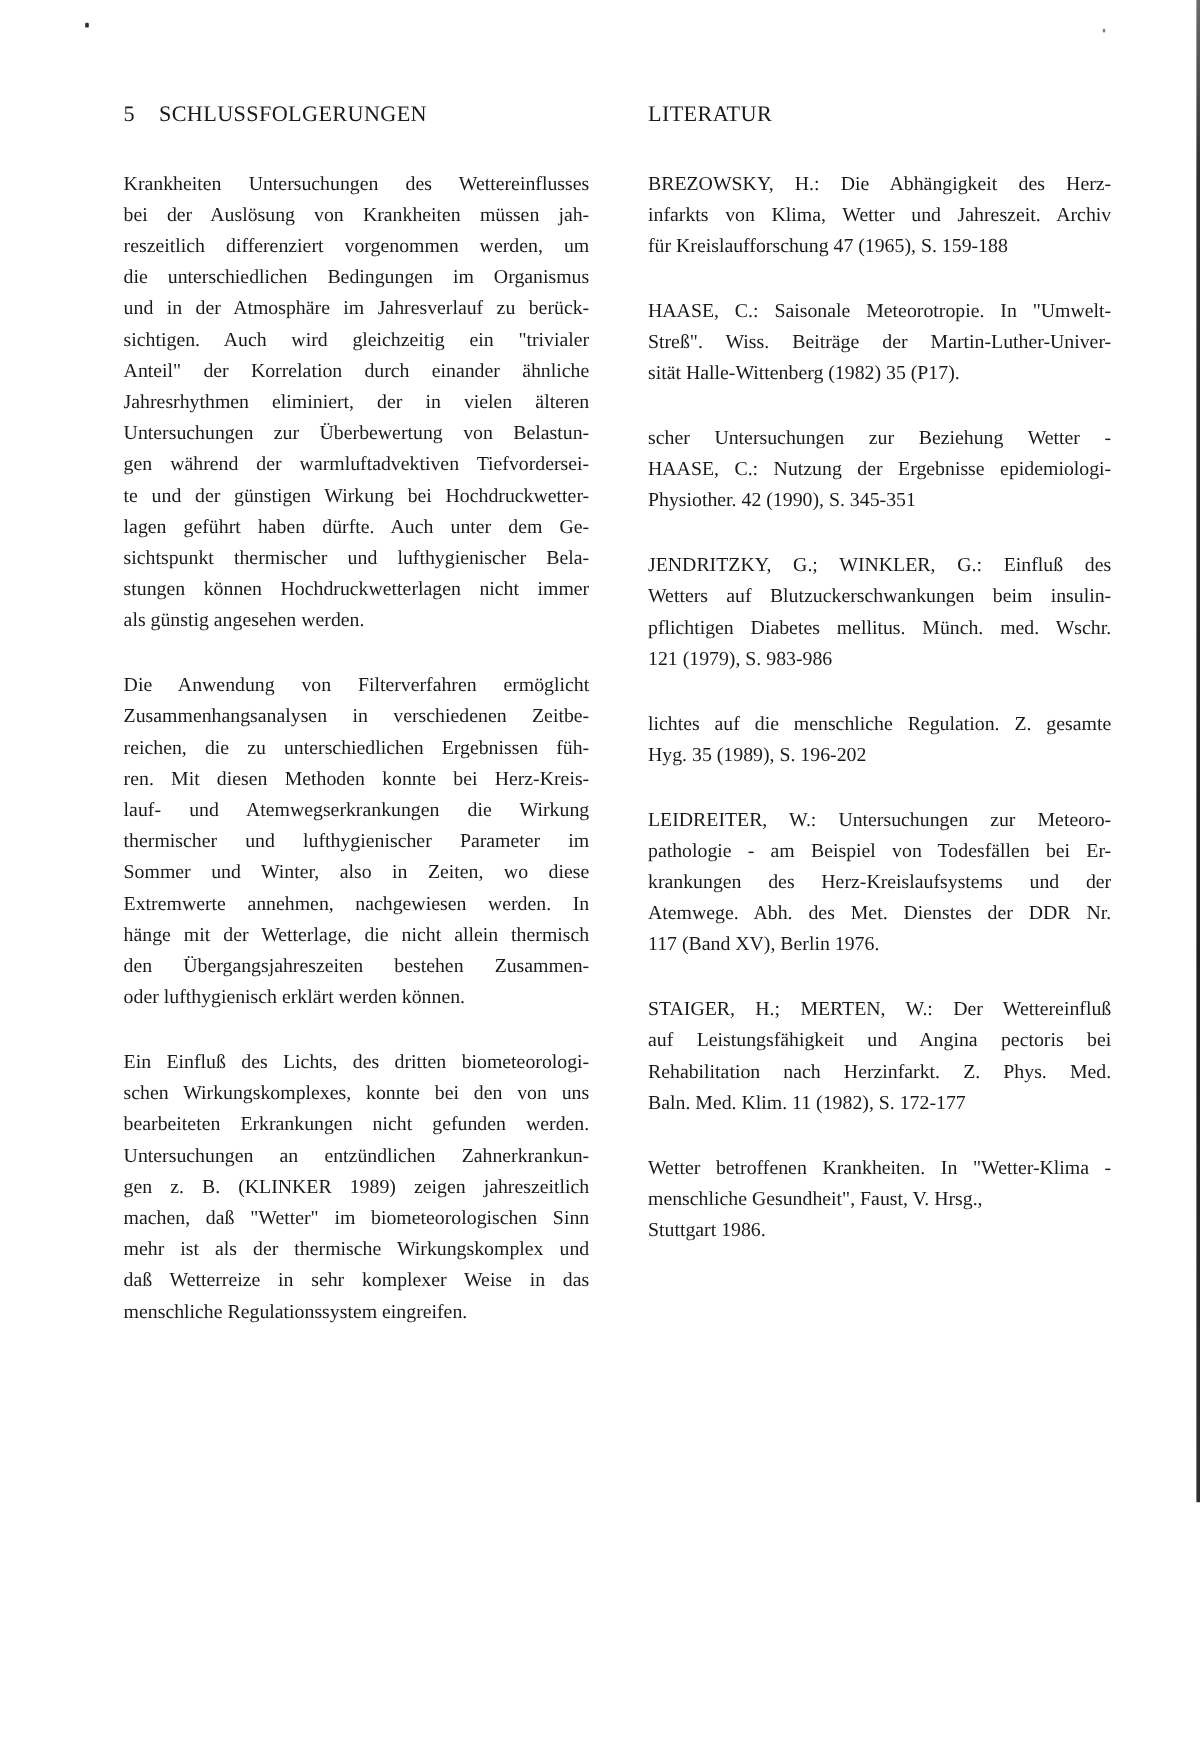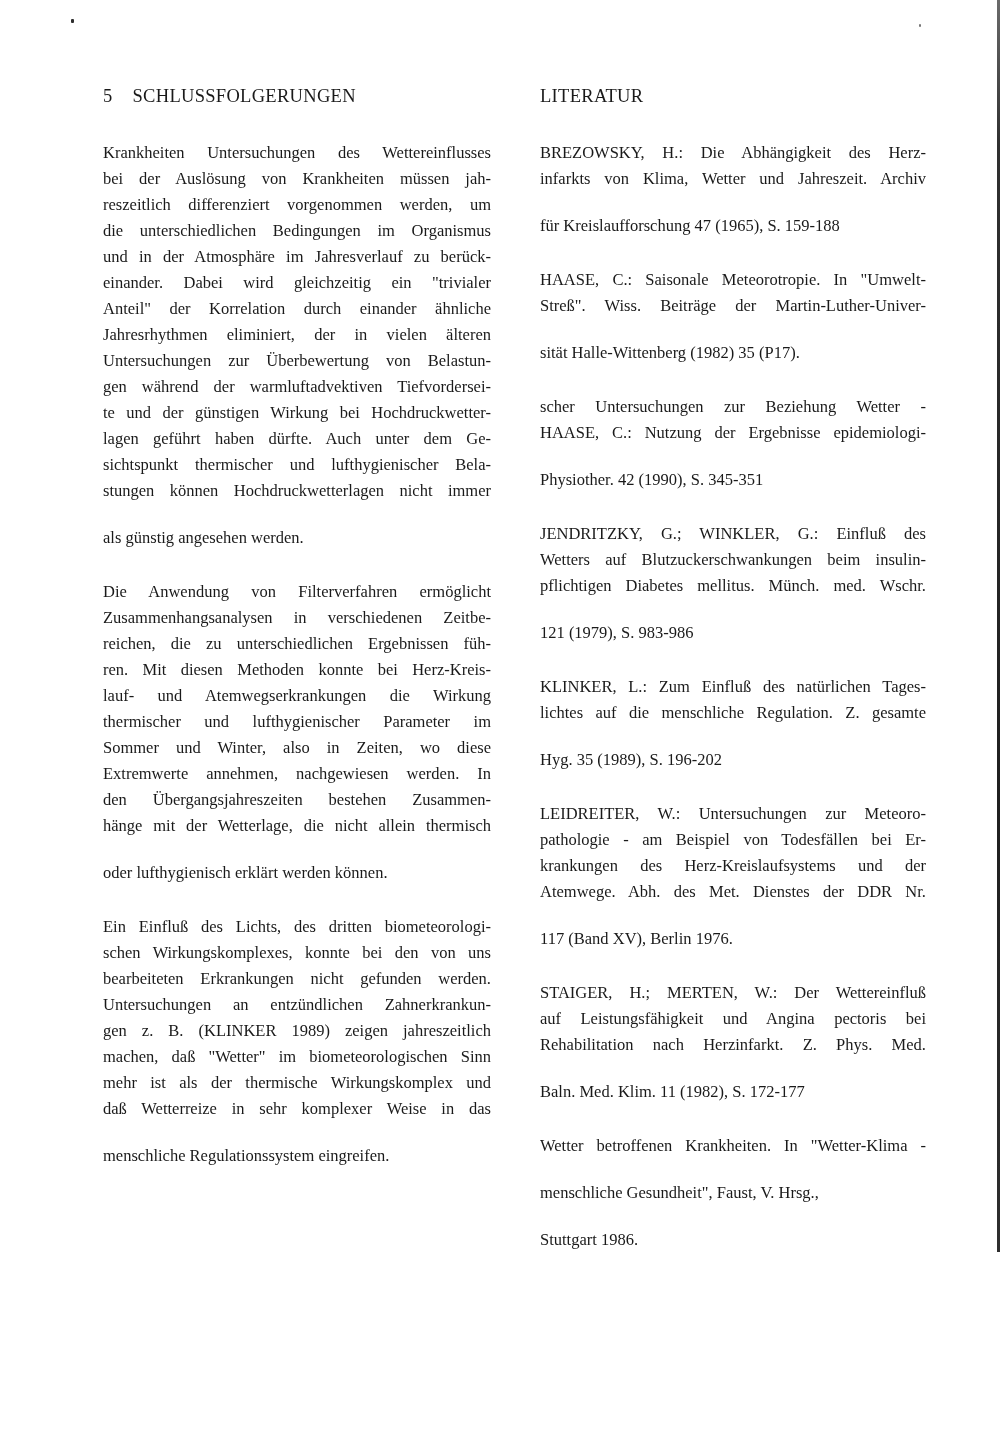--- a/index.html
+++ b/index.html
@@ -37,21 +37,20 @@
   .line {
     font-size: 16.5px;
     line-height: 26px;
     text-align: justify;
     text-align-last: justify;
     white-space: normal;
   }
   .line.no-just {
     text-align: right;
     text-align-last: left;
-    margin-top: 21px;
   }
   .page-number {
     position: absolute;
     left: 103px;
     top: 1349px;
     font-family: "Liberation Sans", sans-serif;
     font-size: 17px;
     font-weight: bold;
     letter-spacing: 0.5px;
     color: #14532d;
@@ -83,42 +82,42 @@
       <span class="section-number">5</span>
       <span class="section-title">SCHLUSSFOLGERUNGEN</span>
     </div>
     <div id="left-body">
         <div class="para">
           <div class="line">Krankheiten Untersuchungen des Wettereinflusses</div>
           <div class="line">bei der Auslösung von Krankheiten müssen jah-</div>
           <div class="line">reszeitlich differenziert vorgenommen werden, um</div>
           <div class="line">die unterschiedlichen Bedingungen im Organismus</div>
           <div class="line">und in der Atmosphäre im Jahresverlauf zu berück-</div>
-          <div class="line">einander. Dabei wird gleichzeitig ein "trivialer</div>
+          <div class="line">sichtigen. Auch wird gleichzeitig ein "trivialer</div>
           <div class="line">Anteil" der Korrelation durch einander ähnliche</div>
           <div class="line">Jahresrhythmen eliminiert, der in vielen älteren</div>
           <div class="line">Untersuchungen zur Überbewertung von Belastun-</div>
           <div class="line">gen während der warmluftadvektiven Tiefvordersei-</div>
           <div class="line">te und der günstigen Wirkung bei Hochdruckwetter-</div>
           <div class="line">lagen geführt haben dürfte. Auch unter dem Ge-</div>
           <div class="line">sichtspunkt thermischer und lufthygienischer Bela-</div>
           <div class="line">stungen können Hochdruckwetterlagen nicht immer</div>
           <div class="line no-just">als günstig angesehen werden.</div>
         </div>
         <div class="para">
           <div class="line">Die Anwendung von Filterverfahren ermöglicht</div>
           <div class="line">Zusammenhangsanalysen in verschiedenen Zeitbe-</div>
           <div class="line">reichen, die zu unterschiedlichen Ergebnissen füh-</div>
           <div class="line">ren. Mit diesen Methoden konnte bei Herz-Kreis-</div>
           <div class="line">lauf- und Atemwegserkrankungen die Wirkung</div>
           <div class="line">thermischer und lufthygienischer Parameter im</div>
           <div class="line">Sommer und Winter, also in Zeiten, wo diese</div>
           <div class="line">Extremwerte annehmen, nachgewiesen werden. In</div>
+          <div class="line">hänge mit der Wetterlage, die nicht allein thermisch</div>
           <div class="line">den Übergangsjahreszeiten bestehen Zusammen-</div>
-          <div class="line">hänge mit der Wetterlage, die nicht allein thermisch</div>
           <div class="line no-just">oder lufthygienisch erklärt werden können.</div>
         </div>
         <div class="para">
           <div class="line">Ein Einfluß des Lichts, des dritten biometeorologi-</div>
           <div class="line">schen Wirkungskomplexes, konnte bei den von uns</div>
           <div class="line">bearbeiteten Erkrankungen nicht gefunden werden.</div>
           <div class="line">Untersuchungen an entzündlichen Zahnerkrankun-</div>
           <div class="line">gen z. B. (KLINKER 1989) zeigen jahreszeitlich</div>
           <div class="line">machen, daß "Wetter" im biometeorologischen Sinn</div>
           <div class="line">mehr ist als der thermische Wirkungskomplex und</div>
@@ -148,21 +147,20 @@
           <div class="line">HAASE, C.: Nutzung der Ergebnisse epidemiologi-</div>
           <div class="line no-just">Physiother. 42 (1990), S. 345-351</div>
         </div>
         <div class="para">
           <div class="line">JENDRITZKY, G.; WINKLER, G.: Einfluß des</div>
           <div class="line">Wetters auf Blutzuckerschwankungen beim insulin-</div>
           <div class="line">pflichtigen Diabetes mellitus. Münch. med. Wschr.</div>
           <div class="line no-just">121 (1979), S. 983-986</div>
         </div>
         <div class="para">
-          <div class="line">KLINKER, L.: Zum Einfluß des natürlichen Tages-</div>
           <div class="line">lichtes auf die menschliche Regulation. Z. gesamte</div>
           <div class="line no-just">Hyg. 35 (1989), S. 196-202</div>
         </div>
         <div class="para">
           <div class="line">LEIDREITER, W.: Untersuchungen zur Meteoro-</div>
           <div class="line">pathologie - am Beispiel von Todesfällen bei Er-</div>
           <div class="line">krankungen des Herz-Kreislaufsystems und der</div>
           <div class="line">Atemwege. Abh. des Met. Dienstes der DDR Nr.</div>
           <div class="line no-just">117 (Band XV), Berlin 1976.</div>
         </div>

